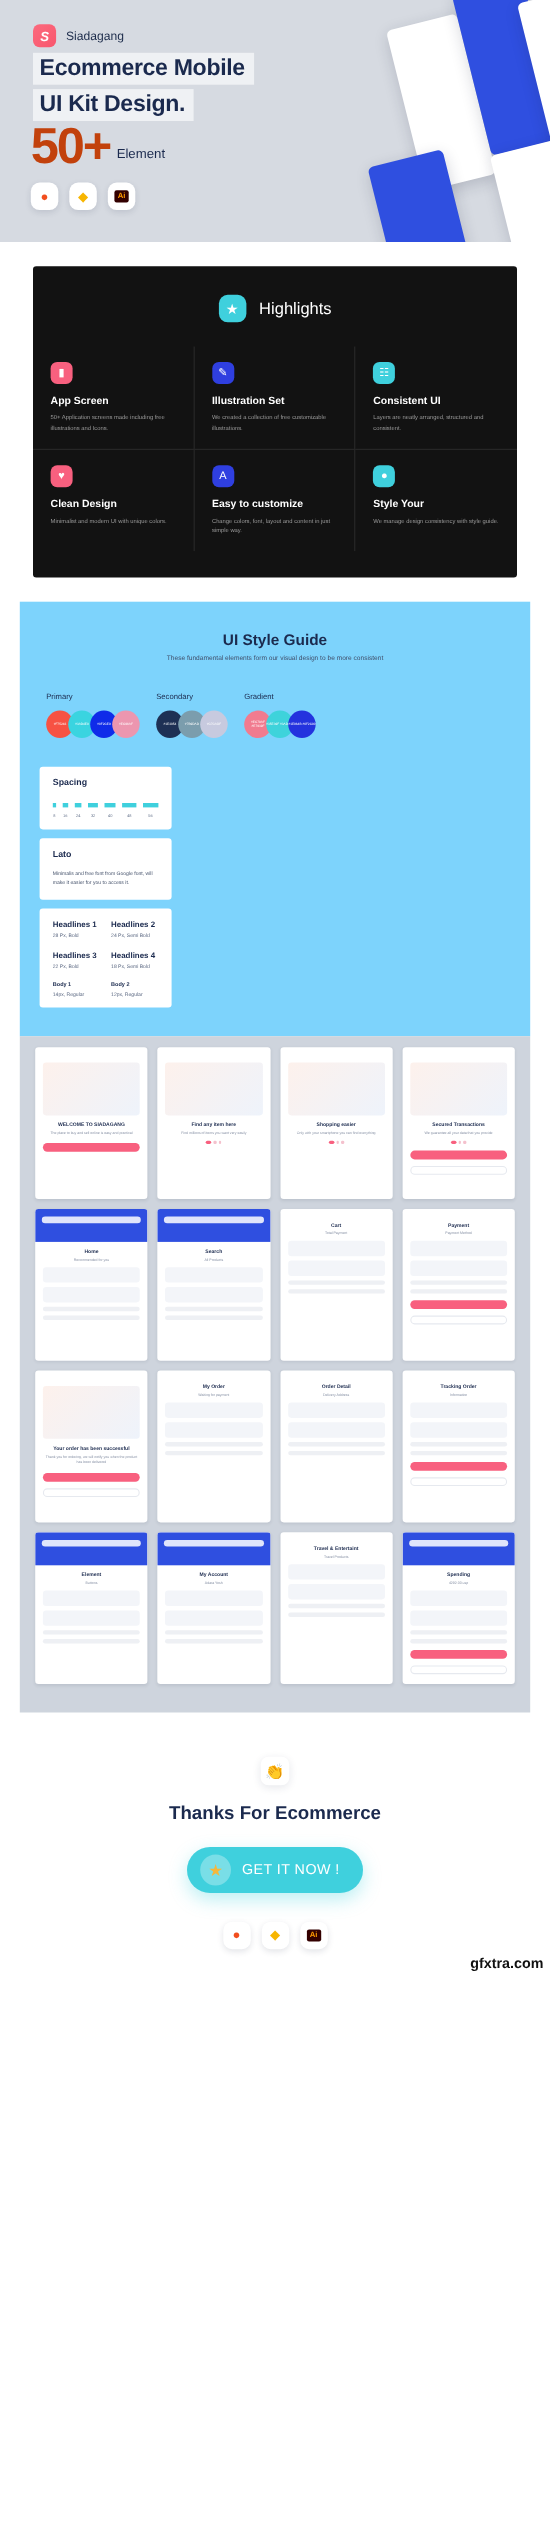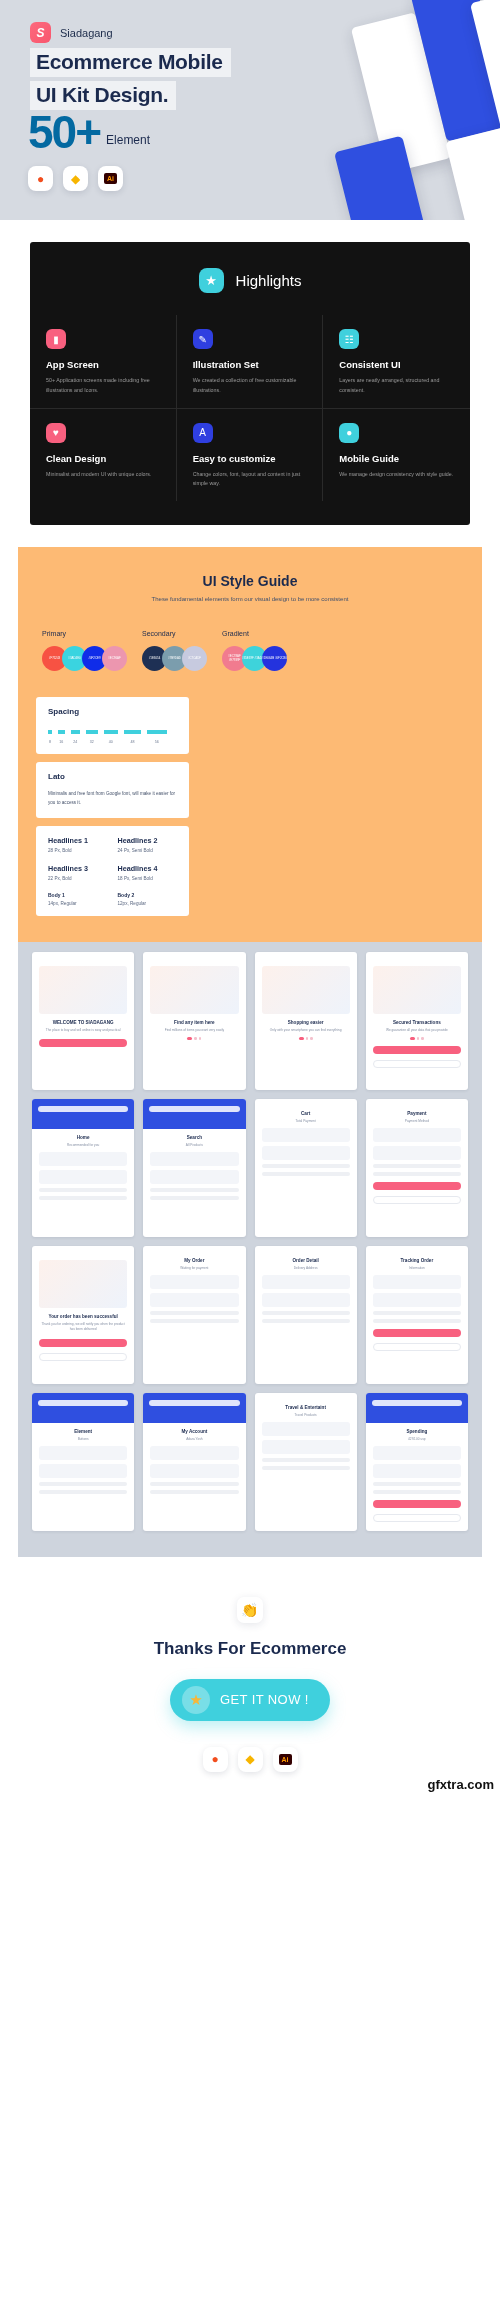--- a/index.html
+++ b/index.html
@@ -21,21 +21,21 @@
     color:#fff; font-size:12px; font-weight:bold; font-style:italic;
   }
   .brand-name { font-size:11px; color:#1c2b4a; font-weight:500;}
   .hero-title { position:absolute; left:30px; top:48px; z-index:5;}
   .hl {
     display:inline-block; background:rgba(255,255,255,.62);
     padding:2px 8px 3px 6px; margin-bottom:4px;
     font-size:21px; font-weight:bold; color:#1b2a4e; letter-spacing:-.3px;
   }
   .hero-count { position:absolute; left:28px; top:112px; display:flex; align-items:flex-end; gap:6px; z-index:5;}
-  .big-num { font-size:46px; font-weight:bold; color:#0369a1; line-height:.9; letter-spacing:-2px;}
+  .big-num { font-size:46px; font-weight:bold; color:#c2410c; line-height:.9; letter-spacing:-2px;}
   .screens-lbl { font-size:12px; color:#1b2a4e; padding-bottom:6px;}
   .tool-row { position:absolute; left:28px; top:166px; display:flex; gap:10px; z-index:5;}
   .tool {
     width:25px; height:25px; border-radius:8px; background:#fff;
     display:flex; align-items:center; justify-content:center;
     box-shadow:0 2px 6px rgba(30,40,70,.13);
   }
   .mock-stack { position:absolute; right:-40px; top:-8px; width:230px; height:230px; z-index:1;}
   .mk {
     position:absolute; border-radius:5px; background:#fff;
@@ -61,37 +61,37 @@
   .hl-cell:nth-child(3n) { border-right:none;}
   .hl-cell:nth-child(n+4) { border-bottom:none;}
   .hl-icon {
     width:20px; height:20px; border-radius:6px; margin-bottom:10px;
     display:flex; align-items:center; justify-content:center; color:#fff; font-size:10px;
   }
   .hl-ct { color:#fff; font-size:9.5px; font-weight:bold; margin-bottom:6px;}
   .hl-cd { color:#9a9a9a; font-size:5.3px; line-height:1.85;}
 
   
-  .sg { margin:22px 18px 0; background:#fdba74; padding:26px 18px 26px;}
+  .sg { margin:22px 18px 0; background:#7dd3fc; padding:26px 18px 26px;}
   .sg-title { text-align:center; font-size:14px; font-weight:bold; color:#1b2a4e;}
   .sg-sub { text-align:center; font-size:6px; color:#41506c; margin-top:7px;}
   .pal { display:flex; gap:20px; margin-top:28px; padding:0 6px;}
   .pal-col .pal-lbl { font-size:7px; color:#1b2a4e; margin-bottom:9px;}
   .sw-row { display:flex;}
   .sw {
     width:25px; height:25px; border-radius:50%; margin-right:-5px;
     display:flex; align-items:center; justify-content:center;
     color:#fff; font-size:2.9px; text-align:center; line-height:1.3;
   }
   .type-wrap { display:flex; gap:14px; margin-top:26px;}
   .type-left { flex:1; padding-left:6px;}
   .ab { font-size:54px; font-weight:bold; color:#22406b; line-height:1; letter-spacing:-1px;}
   .alpha { font-size:5.6px; color:#22406b; letter-spacing:.6px; margin-top:3px;}
   .alpha.up { margin-top:26px;}
-  .type-right { width:153px; display:flex; flex-direction:column; gap:8px;}
+  .type-right { width:120px; display:flex; flex-direction:column; gap:8px;}
   .tcard { background:#fff; border-radius:3px; padding:10px 12px;}
   .tcard-h { font-size:8px; font-weight:bold; color:#1b2a4e; margin-bottom:9px;}
   .spacing-bars { display:flex; align-items:flex-end; gap:6px; height:9px;}
   .sbar { background:#3fd0dd; height:4px;}
   .spacing-nums { display:flex; gap:6px; margin-top:6px;}
   .snum { font-size:3.6px; color:#6b7890; text-align:center;}
   .lato-d { font-size:4.6px; color:#46536c; line-height:1.9;}
   .hl-pairs { display:grid; grid-template-columns:1fr 1fr; gap:11px 10px;}
   .hp-t { font-size:7.2px; font-weight:bold; color:#1b2a4e;}
   .hp-s { font-size:4.6px; color:#5a6780; margin-top:3px;}
@@ -201,21 +201,21 @@
           <div class="hl-ct">Clean Design</div>
           <div class="hl-cd">Minimalist and modern UI with unique colors.</div>
         </div>
         <div class="hl-cell">
           <div class="hl-icon" style="background:#2f3fe0">A</div>
           <div class="hl-ct">Easy to customize</div>
           <div class="hl-cd">Change colors, font, layout and content in just simple way.</div>
         </div>
         <div class="hl-cell">
           <div class="hl-icon" style="background:#3fd0dd">●</div>
-          <div class="hl-ct">Mobile Guide</div>
+          <div class="hl-ct">Style Your</div>
           <div class="hl-cd">We manage design consistency with style guide.</div>
         </div>
       </div>
   </div>
 </section>
 
 <section class="sg">
   <div class="sg-title">UI Style Guide</div>
   <div class="sg-sub">These fundamental elements form our visual design to be more consistent</div>
 

